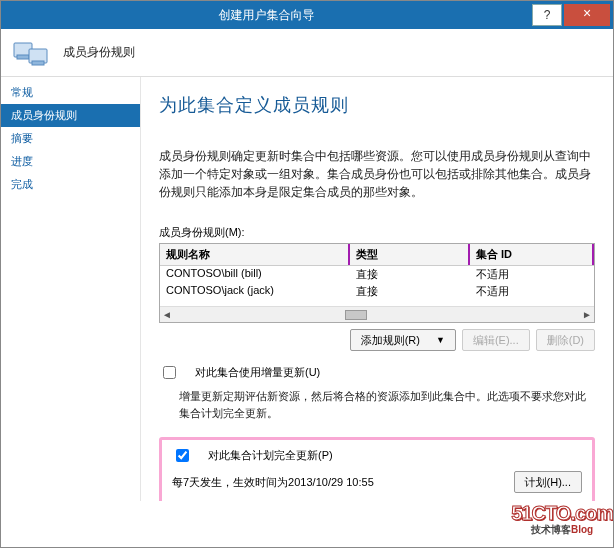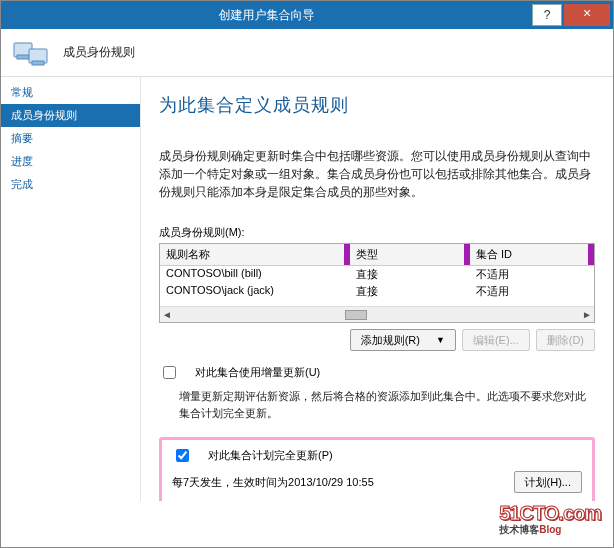--- a/index.html
+++ b/index.html
@@ -15,21 +15,21 @@
     .body { display: flex; position: absolute; top: 76px; bottom: 46px; left: 0; right: 0; }
     .sidebar { width: 140px; background: #fff; border-right: 1px solid #e5e5e5; padding-top: 4px; }
     .sidebar-item { font-size: 11px; color: #0a5aa0; padding: 4px 10px; cursor: default; }
     .sidebar-item.active { background: #1a6fb0; color: #fff; }
     .main { flex: 1; padding: 10px 18px 0 18px; overflow: hidden; }
     .main-title { font-size: 18px; color: #165a96; margin: 6px 0 30px 0; letter-spacing: 1px; font-weight: normal;}
     .desc { font-size: 12px; color: #222; line-height: 1.5; margin-bottom: 24px; }
     .field-label { font-size: 11px; margin-bottom: 3px; }
     .grid { border: 1px solid #aaa; background: #fff; font-size: 11px; }
     .grid-head { display: flex; background: #f4f4f4; border-bottom: 1px solid #ccc; }
-    .grid-head div { padding: 3px 6px; border-right: 6px solid #a21caf; }
+    .grid-head div { padding: 3px 6px; border-right: 2px solid #a21caf; font-weight: bold; }
     .col-name { width: 190px; }
     .col-type { width: 120px; }
     .col-id { flex: 1; }
     .grid-body { height: 40px; overflow: hidden; }
     .grid-row { display: flex; }
     .grid-row div { padding: 1px 6px; }
     .hscroll { height: 16px; background: #f0f0f0; border-top: 1px solid #ddd; display: flex; align-items: center; }
     .hscroll .arrow { width: 14px; text-align: center; font-size: 10px; color: #555; }
     .hscroll .track { flex: 1; position: relative; height: 10px; }
     .hscroll .thumb { position: absolute; left: 42%; width: 22px; height: 10px; background: #c8c8c8; border: 1px solid #999; }
@@ -39,21 +39,21 @@
     .dropbtn { display:inline-flex; align-items:center; gap:16px; }
     .dropbtn .tri { font-size:9px; }
     .checkbox-row { display: flex; align-items: center; font-size: 11px; margin-top: 12px; gap: 16px; }
     .hint { font-size: 11px; color: #222; margin: 6px 0 0 20px; line-height: 1.5; }
     .panel { border: 3px solid #f9a8d4; border-radius: 3px; padding: 6px 10px 8px 10px; margin-top: 16px; position: relative; }
     .panel .checkbox-row { margin-top: 0; }
     .panel .sched-row { display: flex; align-items: center; justify-content: space-between; margin-top: 6px; }
     .panel .sched-text { font-size: 11px; }
     .footer { position: absolute; bottom: 0; left: 0; right: 0; height: 46px; display: flex; align-items: center; justify-content: center; gap: 10px; border-top: 1px solid #ddd; }
     .footer .btn { padding: 3px 16px; }
-    .watermark { position: absolute; right: 12px; bottom: 10px; text-align: left; pointer-events: none; }
+    .watermark { position: absolute; right: 0; bottom: 10px; text-align: center; pointer-events: none; }
     .watermark .brand { font: bold 20px/1 Arial; color: #fff; -webkit-text-stroke: 1px #b0302d; text-shadow: 1px 1px 0 #b0302d; letter-spacing: -1px; }
     .watermark .sub { font-size: 10px; color: #444; font-weight: bold; }
     .watermark .sub .blog { color:#b0302d; }
     input[type=checkbox]{ width:13px; height:13px; }
   </style>
 </head>
 <body>
 
 <div class="frame">
 

